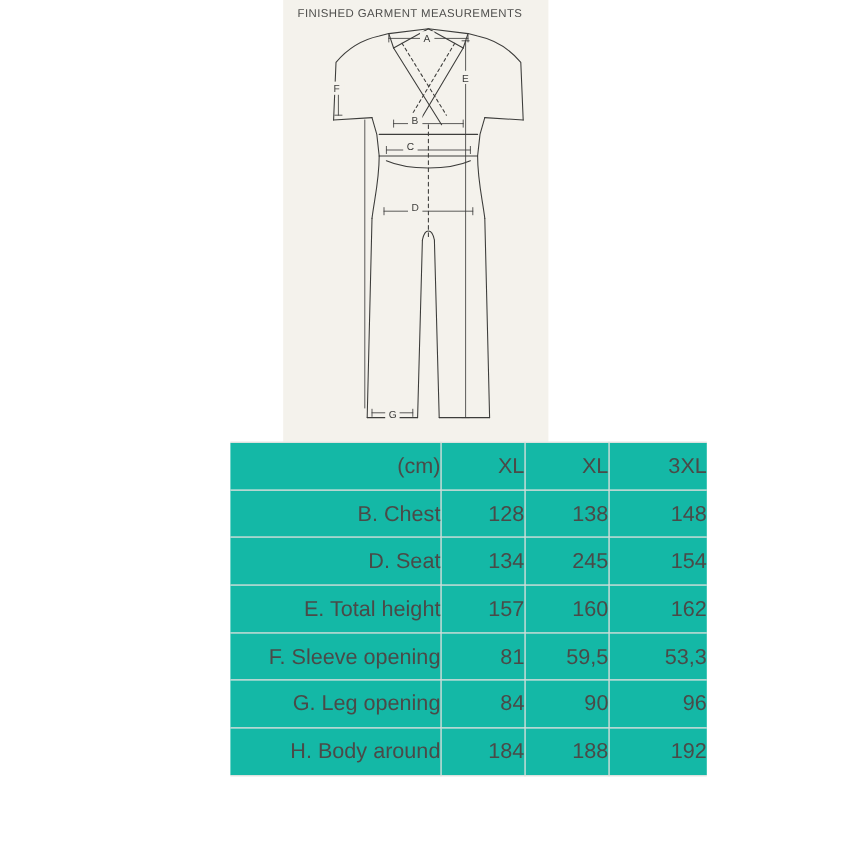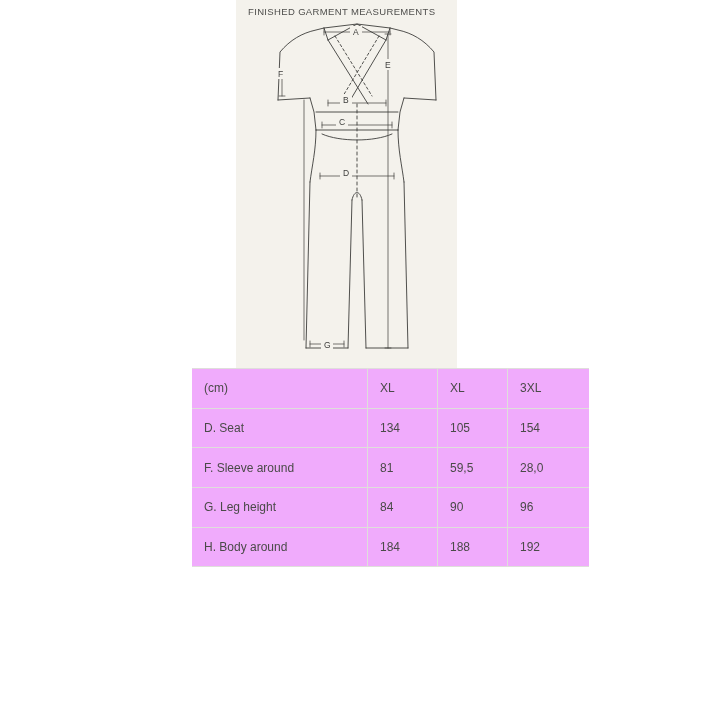--- a/index.html
+++ b/index.html
@@ -57,24 +57,25 @@
     width: 346px;
     table-layout: fixed;
   }
   table.meas td {
     border-top: 1px solid #dfdedb;
     border-bottom: 1px solid #dfdedb;
     border-right: 1px solid #dfdedb;
     border-left: 1px solid #dfdedb;
     height: 38.7px;
     padding: 0 0 0 12px;
-    font-size: 12px;
+    font-size: 18px;
     color: #4a4a48;
     vertical-align: middle;
-    background: #f0abfc;
+    background: #14b8a6;
+    text-align: right;
   }
   table.meas tr > td:first-child {
     width: 163px;
   }
   table.meas tr > td:nth-child(2),
   table.meas tr > td:nth-child(3) {
     width: 57px;
   }
   table.meas tr > td:nth-child(4) {
     width: 69px;
@@ -202,33 +203,45 @@
   <div class="table-wrap">
     <table class="meas">
       <tbody>
         <tr>
           <td>(cm)</td>
           <td>XL</td>
           <td>XL</td>
           <td>3XL</td>
         </tr>
         <tr>
+          <td>B. Chest</td>
+          <td>128</td>
+          <td>138</td>
+          <td>148</td>
+        </tr>
+        <tr>
           <td>D. Seat</td>
           <td>134</td>
-          <td>105</td>
+          <td>245</td>
           <td>154</td>
         </tr>
         <tr>
-          <td>F. Sleeve around</td>
+          <td>E. Total height</td>
+          <td>157</td>
+          <td>160</td>
+          <td>162</td>
+        </tr>
+        <tr>
+          <td>F. Sleeve opening</td>
           <td>81</td>
           <td>59,5</td>
-          <td>28,0</td>
-        </tr>
-        <tr>
-          <td>G. Leg height</td>
+          <td>53,3</td>
+        </tr>
+        <tr>
+          <td>G. Leg opening</td>
           <td>84</td>
           <td>90</td>
           <td>96</td>
         </tr>
         <tr>
           <td>H. Body around</td>
           <td>184</td>
           <td>188</td>
           <td>192</td>
         </tr>

